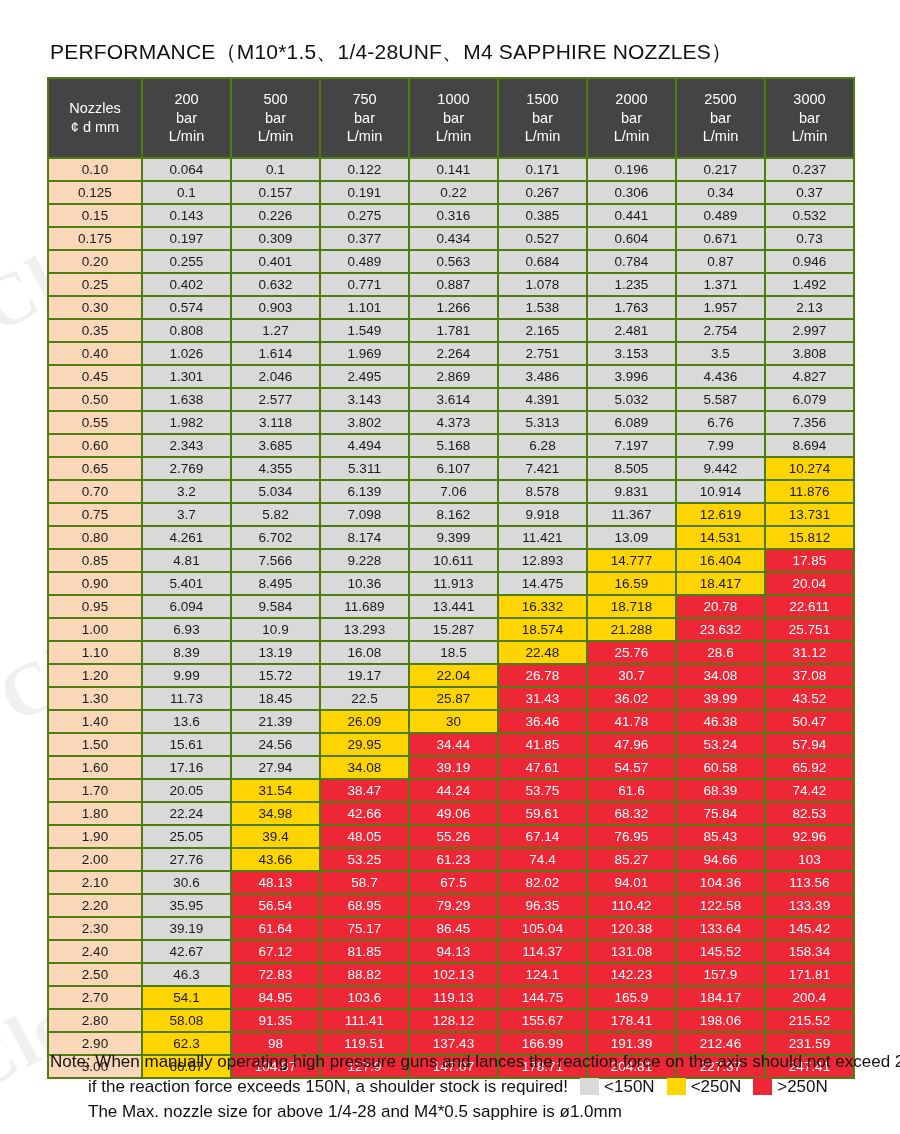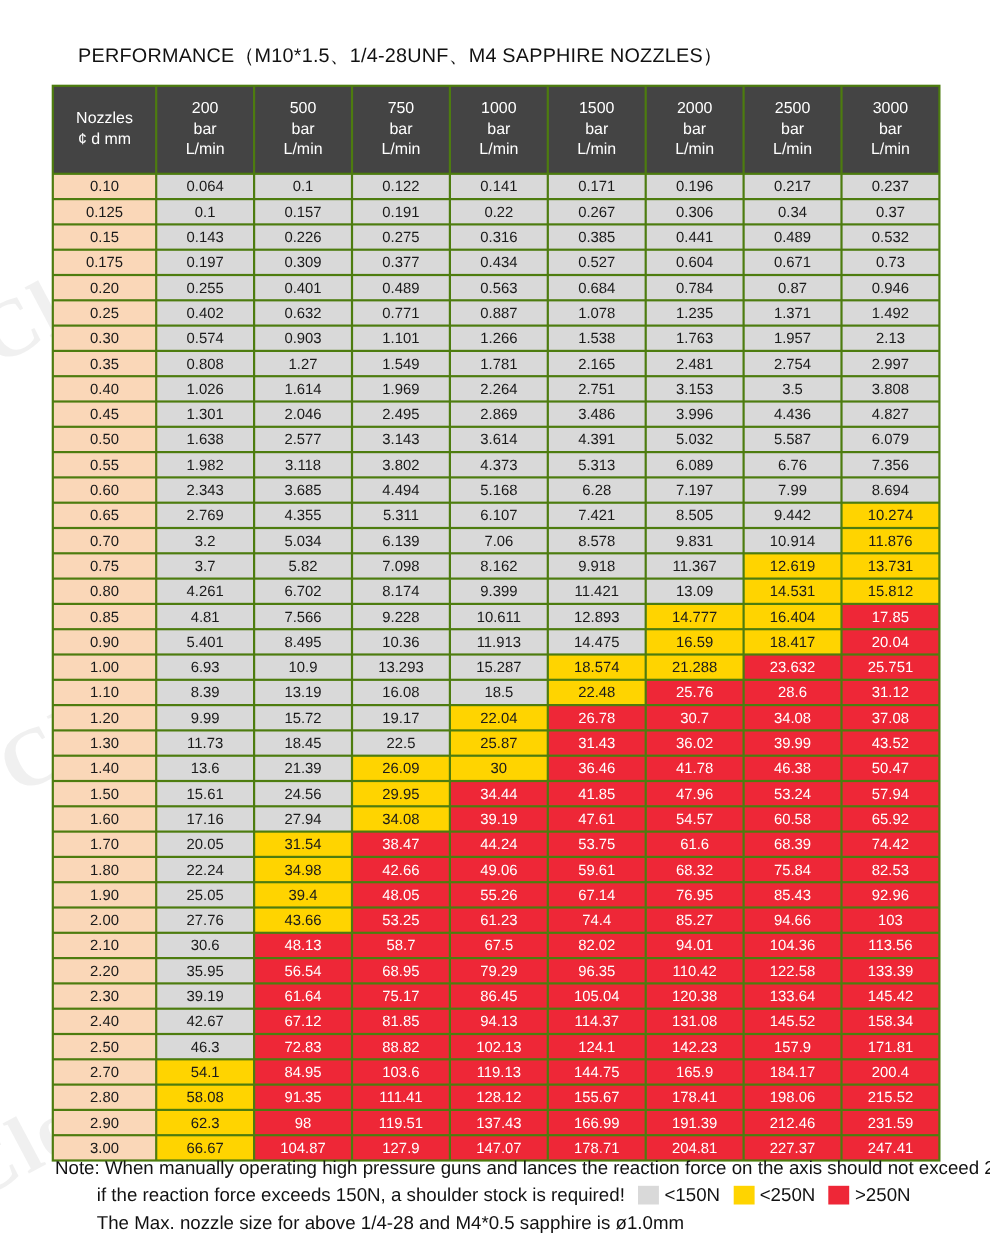--- a/index.html
+++ b/index.html
@@ -45,26 +45,25 @@
   .page {
     position: relative;
     z-index: 2;
     padding: 0;
   }
 
   .title {
     position: absolute;
     left: 50px;
     top: 38px;
-    font-size: 18px;
+    font-size: 21px;
     font-weight: 400;
     letter-spacing: 0.2px;
     color: #111;
     white-space: nowrap;
-    margin-left: 21px;
   }
 
   .table-wrap {
     position: absolute;
     left: 47px;
     top: 77px;
     width: 806px;
   }
 
   table.perf {
@@ -403,20 +402,31 @@
             <td class="c-gray">5.401</td>
             <td class="c-gray">8.495</td>
             <td class="c-gray">10.36</td>
             <td class="c-gray">11.913</td>
             <td class="c-gray">14.475</td>
             <td class="c-yellow">16.59</td>
             <td class="c-yellow">18.417</td>
             <td class="c-red">20.04</td>
           </tr>
           <tr>
+            <td class="nozzle">0.95</td>
+            <td class="c-gray">6.094</td>
+            <td class="c-gray">9.584</td>
+            <td class="c-gray">11.689</td>
+            <td class="c-gray">13.441</td>
+            <td class="c-yellow">16.332</td>
+            <td class="c-yellow">18.718</td>
+            <td class="c-red">20.78</td>
+            <td class="c-red">22.611</td>
+          </tr>
+          <tr>
             <td class="nozzle">1.00</td>
             <td class="c-gray">6.93</td>
             <td class="c-gray">10.9</td>
             <td class="c-gray">13.293</td>
             <td class="c-gray">15.287</td>
             <td class="c-yellow">18.574</td>
             <td class="c-yellow">21.288</td>
             <td class="c-red">23.632</td>
             <td class="c-red">25.751</td>
           </tr>

